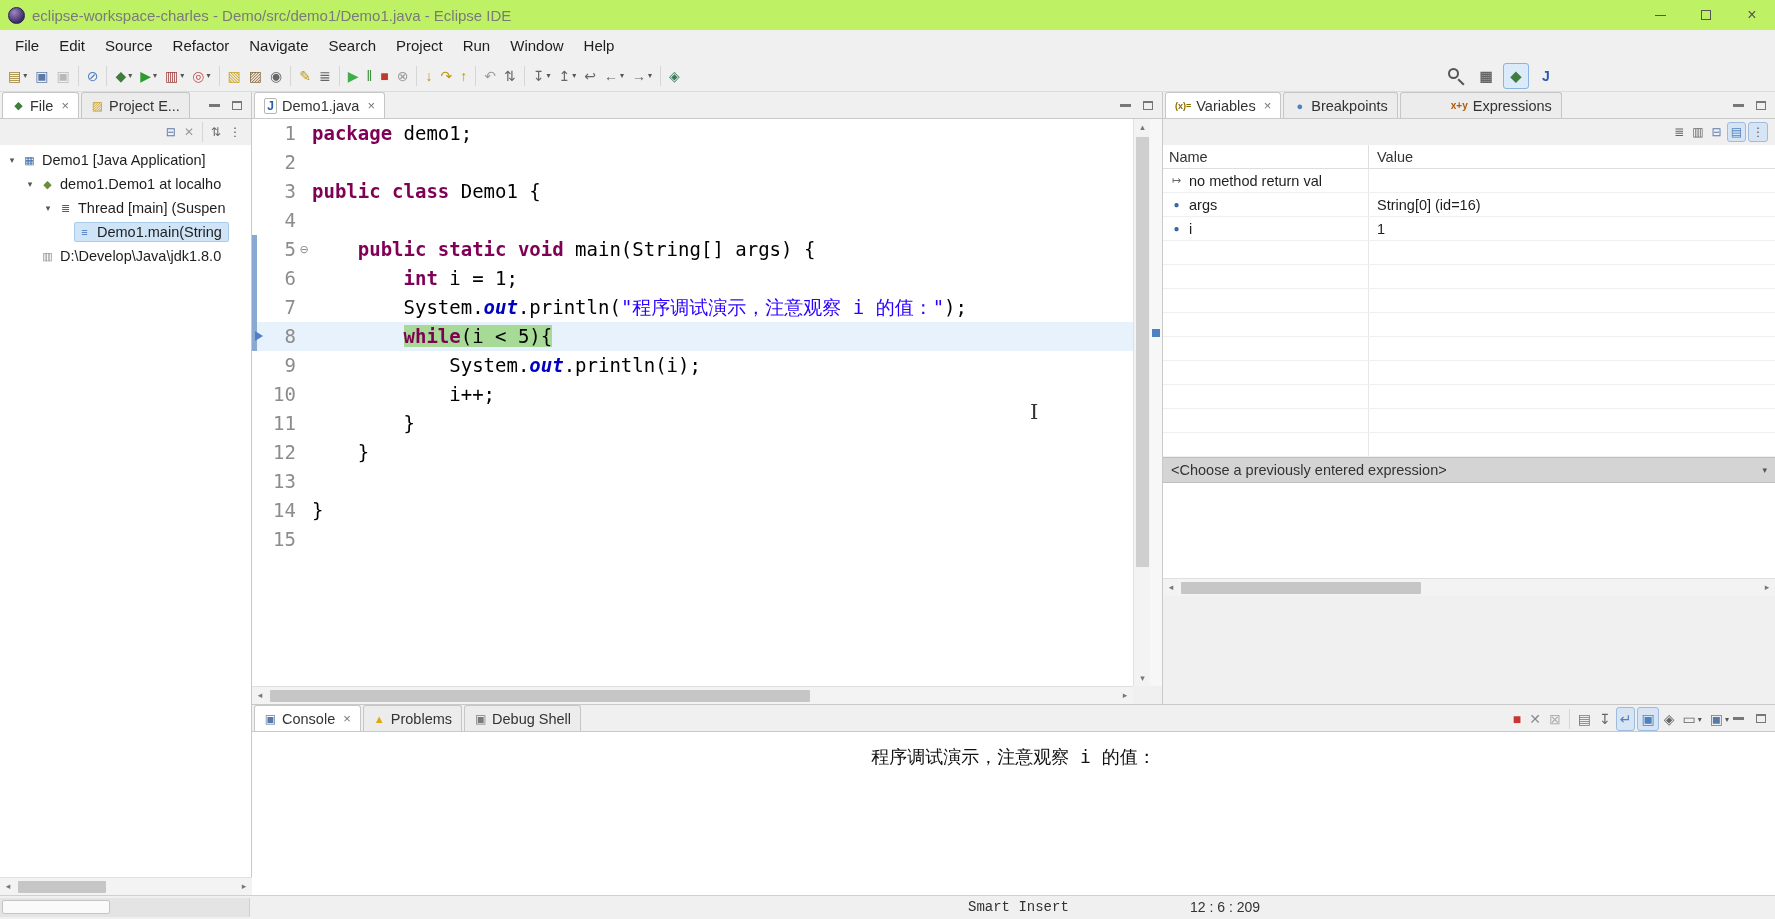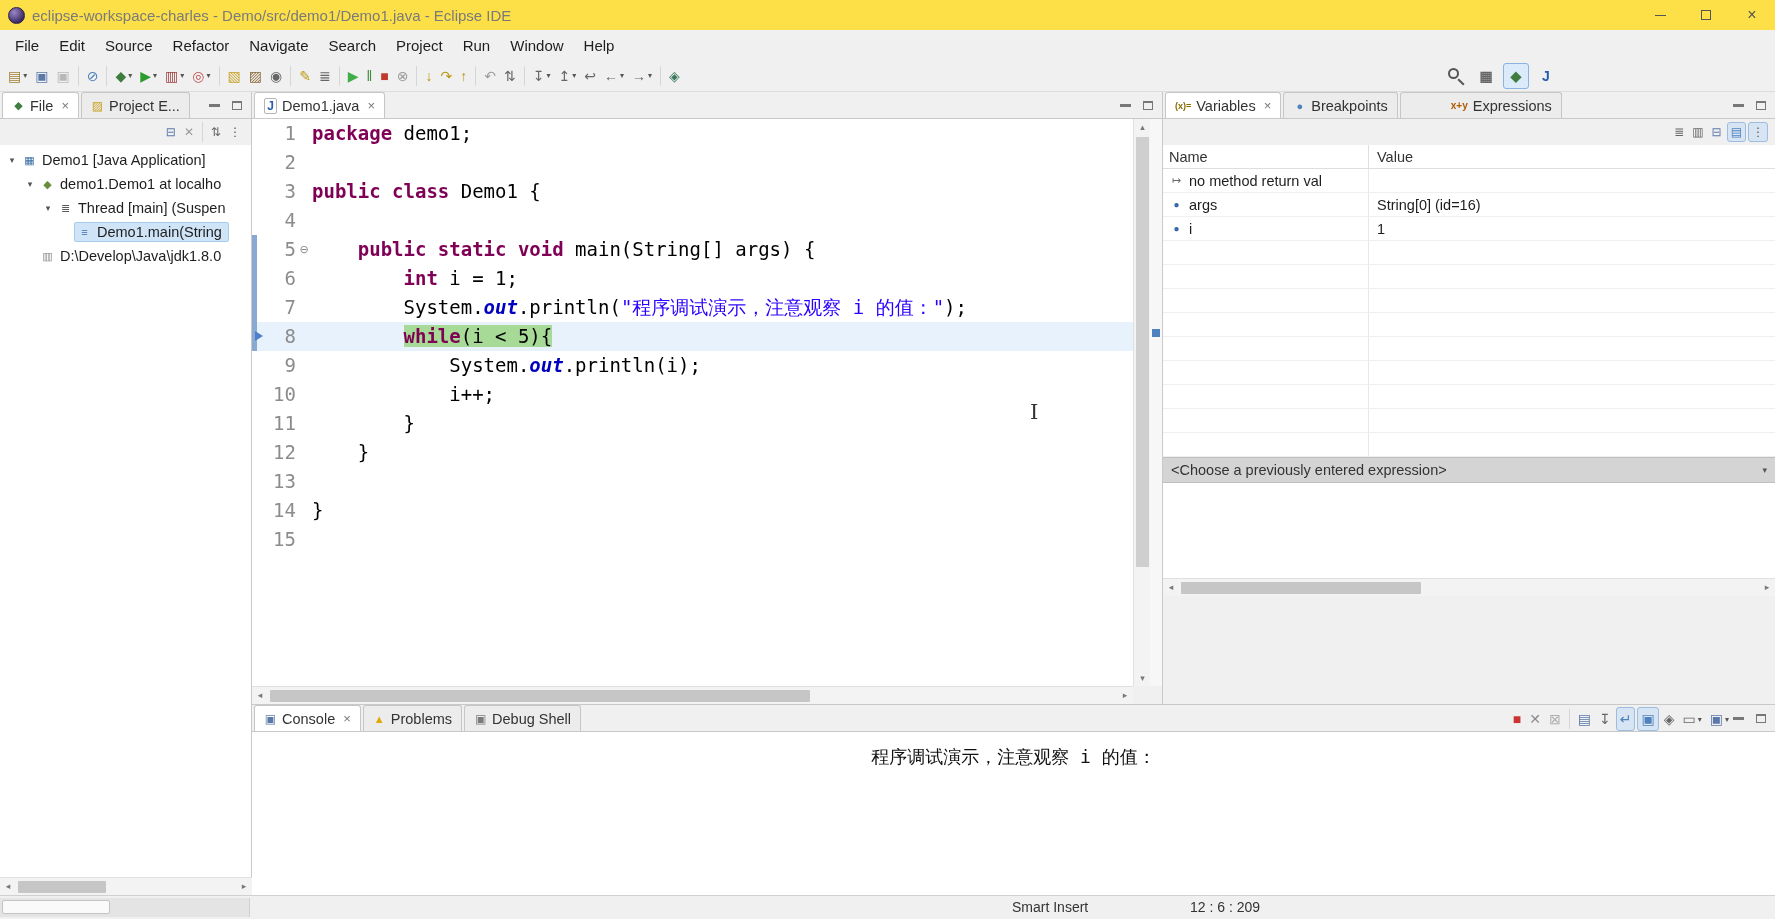--- a/index.html
+++ b/index.html
@@ -4,21 +4,21 @@
 <style>
   * { box-sizing: border-box; }
   html, body { margin:0; padding:0; }
   body {
     width:1775px; height:919px; position:relative; overflow:hidden;
     font-family:"Liberation Sans", sans-serif; font-size:14px; color:#1e1e1e;
     background:#f0f0f0;
   }
 
   
-  .titlebar { height:30px; display:flex; align-items:center; padding-left:8px; background:#fde047; }
+  .titlebar { height:30px; display:flex; align-items:center; padding-left:8px; background:#bef264; }
   .app-icon { width:17px; height:17px; border-radius:50%;
     background:radial-gradient(circle at 35% 30%, #9b86c4, #3b2a63 72%);
     border:1px solid #2a1d4d; margin-right:7px; flex:0 0 auto; }
   .title-text { color:#7a7a7a; font-size:15px; white-space:nowrap; }
   .win-controls { margin-left:auto; display:flex; height:30px; }
   .wc { width:46px; height:30px; display:flex; align-items:center; justify-content:center; color:#555; font-size:16px; }
   .glyph-min { width:11px; height:1px; background:#555; }
   .glyph-max { width:10px; height:10px; border:1px solid #555; }
 
   
@@ -682,15 +682,15 @@
   <div class="console-body">
     <div class="console-output">程序调试演示，注意观察 i 的值：</div>
   </div>
 </div>
 
 <div id="statusbar">
   <div class="sb-scroll">
     <div class="sb-thumb"></div>
   </div>
   <span class="sb-item" style="left:800px;margin-top:31px;">Writable</span>
-  <span class="sb-item" style="left:1012px;">Smart Insert</span>
+  <span class="sb-item" style="left:968px;font-family:Liberation Mono, monospace;">Smart Insert</span>
   <span class="sb-item" style="left:1190px;">12 : 6 : 209</span>
 </div>
 
 </body></html>

